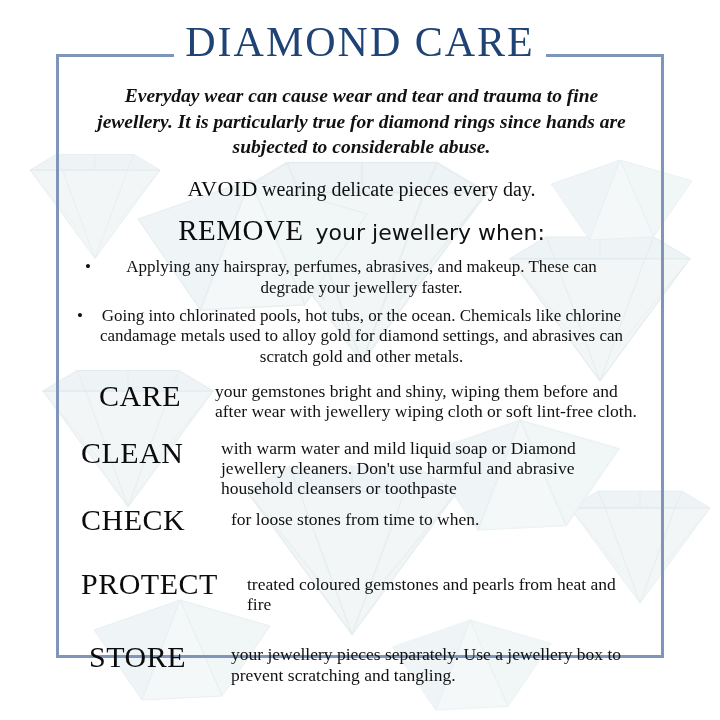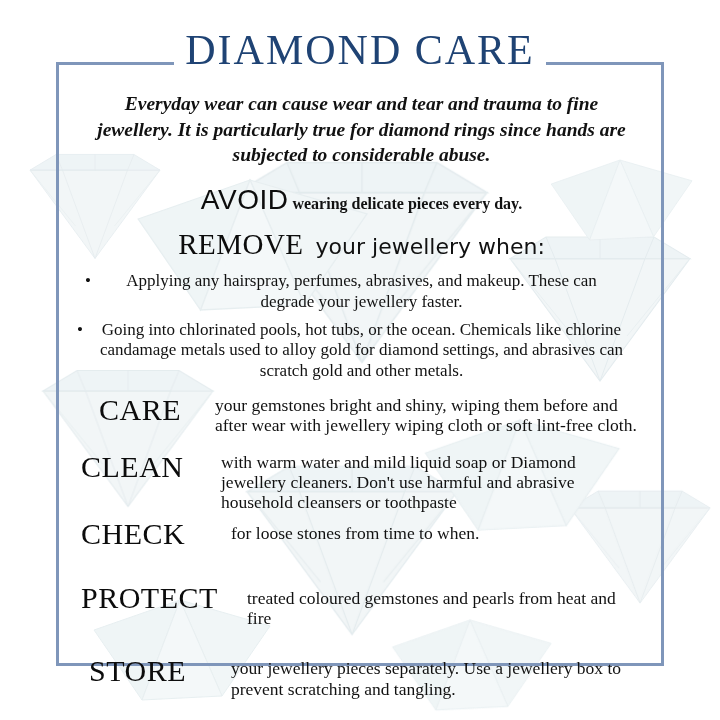--- a/index.html
+++ b/index.html
@@ -21,21 +21,21 @@
     left: 0; top: 0;
     width: 720px; height: 720px;
     pointer-events: none;
     z-index: 0;
   }
 
   
   #card {
     position: absolute;
     left: 56px;
-    top: 62px;
+    top: 54px;
     width: 608px;
     height: 604px;
     box-sizing: border-box;
     border: 3px solid #7f96ba;
     z-index: 1;
   }
 
   
   #title-notch {
     position: absolute;
@@ -83,28 +83,28 @@
     color: #111111;
     margin: 0 10px 16px 10px;
   }
 
   .avoid-line {
     text-align: center;
     margin: 0 0 12px 0;
     white-space: nowrap;
   }
   .avoid-line .kw {
-    font-size: 28px;
+    font-size: 22px;
     letter-spacing: 0.5px;
     color: #0c0c0c;
-    font-family: Liberation Sans, sans-serif;
+    font-family: Liberation Serif, serif;
   }
   .avoid-line .txt {
-    font-size: 16px;
-    font-weight: bold;
+    font-size: 20px;
+    font-weight: normal;
     color: #111111;
   }
 
   .remove-line {
     text-align: center;
     margin: 0 0 10px 0;
     white-space: nowrap;
   }
   .remove-line .kw {
     font-size: 29px;

